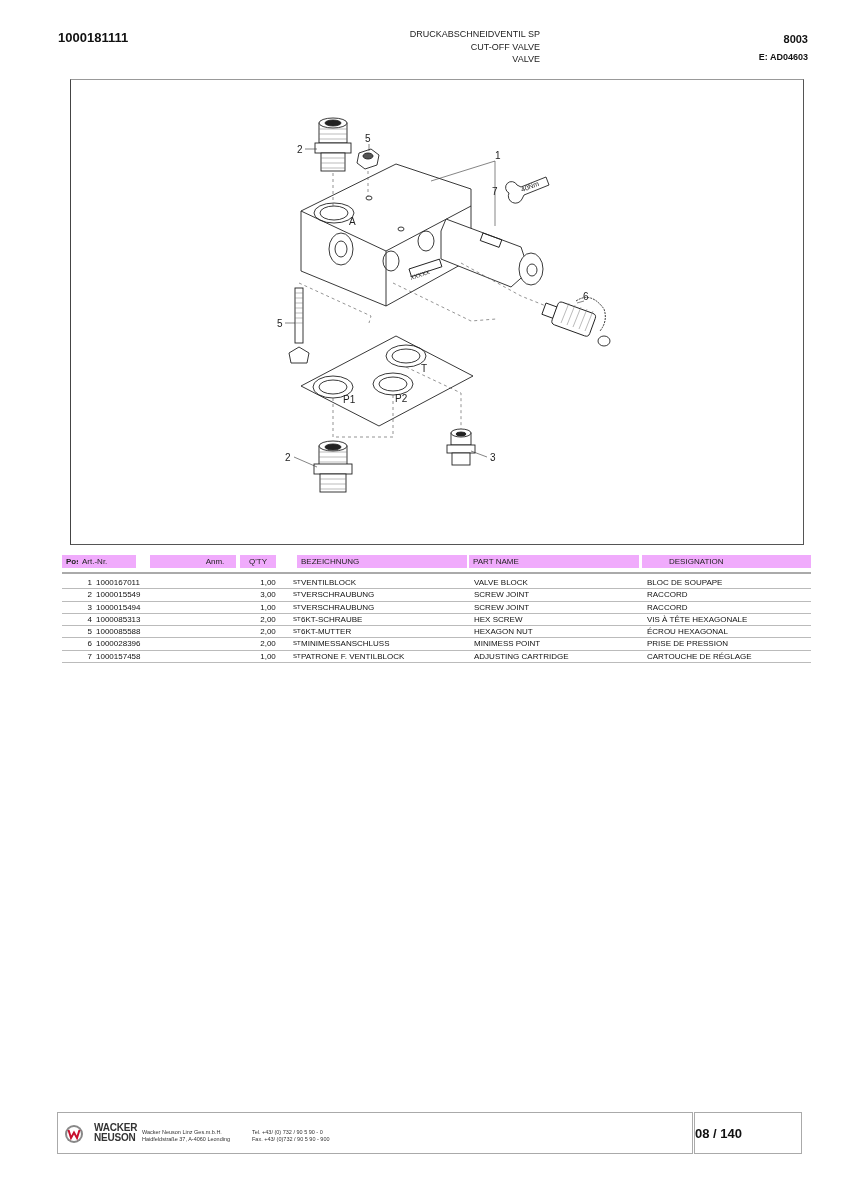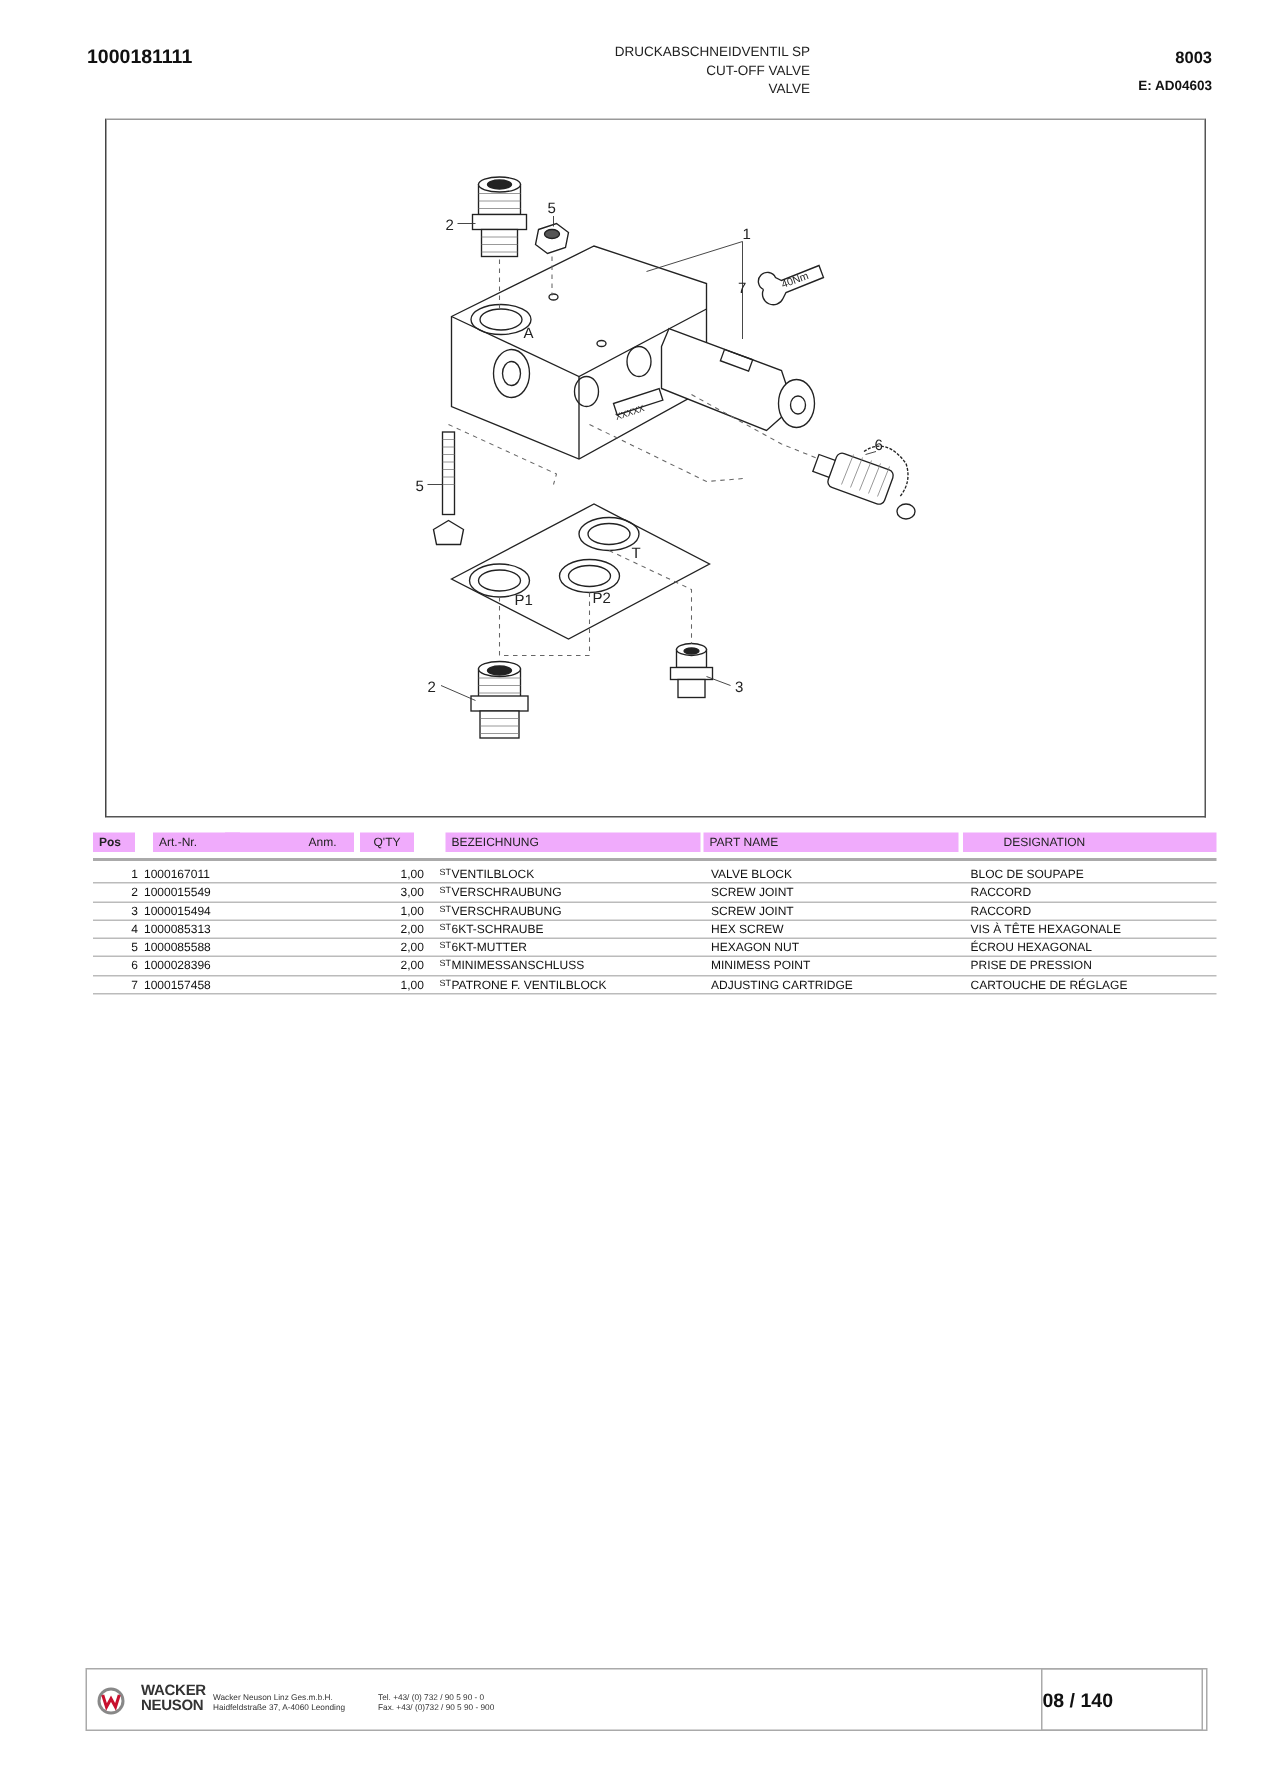--- a/index.html
+++ b/index.html
@@ -15,26 +15,26 @@
   .th-row { position:relative; height:13px; }
   .th { position:absolute; top:0; height:13px; background:#f0abfc; line-height:13px; padding-left:4px; box-sizing:border-box; color:#222; }
   .th.pos { font-weight:bold; }
   .th.center { text-align:center; padding-left:0; }
   .head-rule { position:absolute; left:0; top:17px; width:749px; height:2px; background:#aaa; }
   .rows { position:absolute; left:0; top:22px; width:749px; }
   .row { position:relative; height:11.3px; border-bottom:1px solid #bbb; line-height:11px; }
   .row span { position:absolute; top:0; white-space:nowrap; }
   .c-pos { left:14px; width:16px; text-align:right; }
   .c-art { left:34px; }
-  .c-qty { left:205px; width:36px; text-align:left; }
+  .c-qty { left:188px; width:36px; text-align:center; }
   .c-unit { left:231px; font-size:6px; }
   .c-bez { left:239px; }
   .c-pn { left:412px; }
   .c-des { left:585px; }
-  .footer-left { left:57px; top:1112px; width:748px; height:42px; border:1px solid #aaa; box-sizing:border-box; }
+  .footer-left { left:57px; top:1112px; width:636px; height:42px; border:1px solid #aaa; box-sizing:border-box; }
   .footer-right { left:694px; top:1112px; width:108px; height:42px; border:1px solid #aaa; box-sizing:border-box; text-align:left; line-height:42px; font-size:13px; font-weight:bold; }
   .logo-circle { left:6px; top:11px; width:20px; height:20px; }
   .brand { left:36px; top:10px; font-size:10px; font-weight:900; line-height:10px; color:#333; letter-spacing:-0.2px; }
   .company { left:84px; top:16px; font-size:5.5px; line-height:7px; color:#333; }
   .contact { left:194px; top:16px; font-size:5.5px; line-height:7px; color:#333; }
   .callout { font-family:"Liberation Sans", sans-serif; font-size:10px; fill:#222; }
 </style>
 </head>
 <body>
 
@@ -195,21 +195,21 @@
     <text class="callout" x="348" y="224">A</text>
     <text class="callout" x="420" y="371">T</text>
     <text class="callout" x="342" y="402">P1</text>
     <text class="callout" x="394" y="401">P2</text>
   </svg>
 </div>
 
 <div class="abs parts-table">
   <div class="th-row">
     <div class="th pos" style="left:0;width:28px;">Pos</div>
-    <div class="th" style="left:40px;width:58px;">Art.-Nr.</div>
+    <div class="th" style="left:16px;width:58px;">Art.-Nr.</div>
     <div class="th center" style="left:88px;width:86px;padding-left:44px;">Anm.</div>
     <div class="th center" style="left:178px;width:36px;">Q'TY</div>
     <div class="th" style="left:235px;width:170px;">BEZEICHNUNG</div>
     <div class="th" style="left:407px;width:170px;">PART NAME</div>
     <div class="th" style="left:580px;width:169px;padding-left:27px;">DESIGNATION</div>
   </div>
   <div class="head-rule"></div>
   <div class="rows">
     <div class="row">
       <span class="c-pos">1</span>

